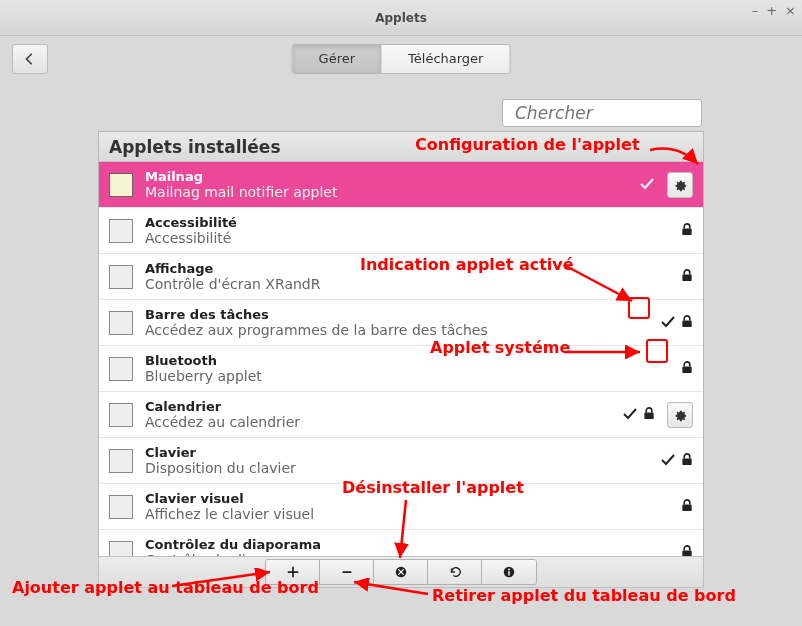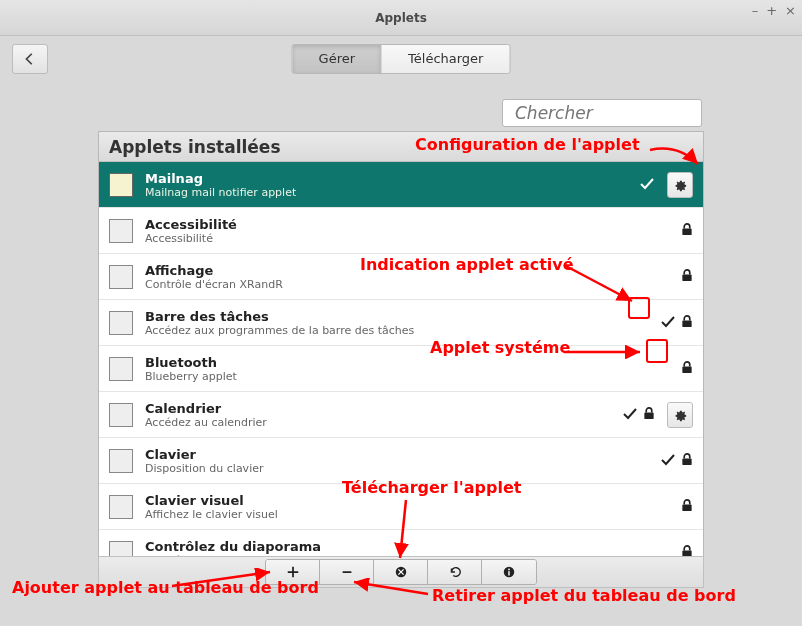--- a/index.html
+++ b/index.html
@@ -25,27 +25,27 @@
 .searchrow { display: flex; justify-content: flex-end; padding: 0 100px 10px 0; margin-top: 18px; }
 .searchbox { width: 200px; height: 28px; border: 1px solid #b5b5b5; border-radius: 3px; background: #fff; display: flex; align-items: center; padding: 0 6px; gap: 6px; }
 .searchbox svg { width: 14px; height: 14px; fill: #555; }
 .searchbox input { border: none; outline: none; font-size: 17px; flex: 1; color: #999; font-style: italic; background: transparent; }
 
 
 .panel { position: absolute; left: 98px; top: 131px; width: 606px; border: 1px solid #b8b8b8; background: #f0f0f0; }
 .panel-header { height: 30px; background: linear-gradient(#eaeaea,#dadada); border-bottom: 1px solid #c0c0c0; display: flex; align-items: center; padding: 0 10px; font-size: 17px; font-weight: bold; color: #333; }
 .list { background: #fff; max-height: 395px; overflow-y: auto; }
 .row { display: flex; align-items: center; padding: 6px 10px; border-bottom: 1px solid #e5e5e5; gap: 12px; min-height: 46px; }
-.row.selected { background: #0f766e; color: #fff; }
+.row.selected { background: #ec4899; color: #fff; }
 .row.selected .desc { color: #eaf3e5; }
 .appicon { width: 24px; height: 24px; border: 1px solid #888; background: #eee; flex-shrink: 0; display:flex;align-items:center;justify-content:center;font-size:11px; }
 .txt { flex: 1; min-width: 0; }
 .txt .name { font-size: 13px; font-weight: bold; color: #222; }
 .row.selected .txt .name { color: #fff; }
-.txt .desc { font-size: 11px; color: #666; }
+.txt .desc { font-size: 14px; color: #666; }
 .right { display: flex; align-items: center; gap: 6px; }
 .chk { font-size: 14px; }
 .lock { font-size: 13px; }
 .cfgbtn { width: 26px; height: 26px; border: 1px solid #bcbcbc; border-radius: 3px; background: linear-gradient(#fafafa,#e6e6e6); display: flex; align-items: center; justify-content: center; }
 .cfgbtn svg { width: 14px; height: 14px; }
 
 
 .bottombar { position: absolute; left: 98px; top: 556px; width: 606px; height: 32px; border: 1px solid #c0c0c0; background: linear-gradient(#ececec,#dedede); display: flex; justify-content: center; align-items: center; }
 .btnstrip { display: flex; border: 1px solid #b0b0b0; border-radius: 3px; overflow: hidden; }
 .btnstrip .b { width: 54px; height: 24px; border-right: 1px solid #b0b0b0; background: linear-gradient(#f5f5f5,#e4e4e4); display:flex;align-items:center;justify-content:center; cursor:pointer; }
@@ -284,21 +284,21 @@
     <path d="M 2 4 L 70 40" stroke="#ff0000" stroke-width="2.5" fill="none" marker-end="url(#ah1)"></path>
   </svg>
 <div class="redbox" style="left:628px;top:297px;width:22px;height:22px;"></div>
 
 <div class="anno" style="left:430px;top:338px;">Applet systéme</div>
 <svg class="arrow" style="left:562px;top:345px;width:85px;height:14px;">
     <path d="M 2 7 L 78 7" stroke="#ff0000" stroke-width="2.5" fill="none" marker-end="url(#ah1)"></path>
   </svg>
 <div class="redbox" style="left:646px;top:339px;width:22px;height:24px;"></div>
 
-<div class="anno" style="left:342px;top:478px;">Télécharger l'applet</div>
+<div class="anno" style="left:342px;top:478px;">Désinstaller l'applet</div>
 <svg class="arrow" style="left:392px;top:498px;width:20px;height:68px;">
     <path d="M 14 2 L 8 60" stroke="#ff0000" stroke-width="2.5" fill="none" marker-end="url(#ah1)"></path>
   </svg>
 
 <div class="anno" style="left:12px;top:578px;text-align:right;">Ajouter applet au tableau de bord</div>
 <svg class="arrow" style="left:170px;top:568px;width:110px;height:22px;">
     <path d="M 2 18 L 100 4" stroke="#ff0000" stroke-width="2.5" fill="none" marker-end="url(#ah1)"></path>
   </svg>
 
 <div class="anno" style="left:432px;top:586px;">Retirer applet du tableau de bord</div>

